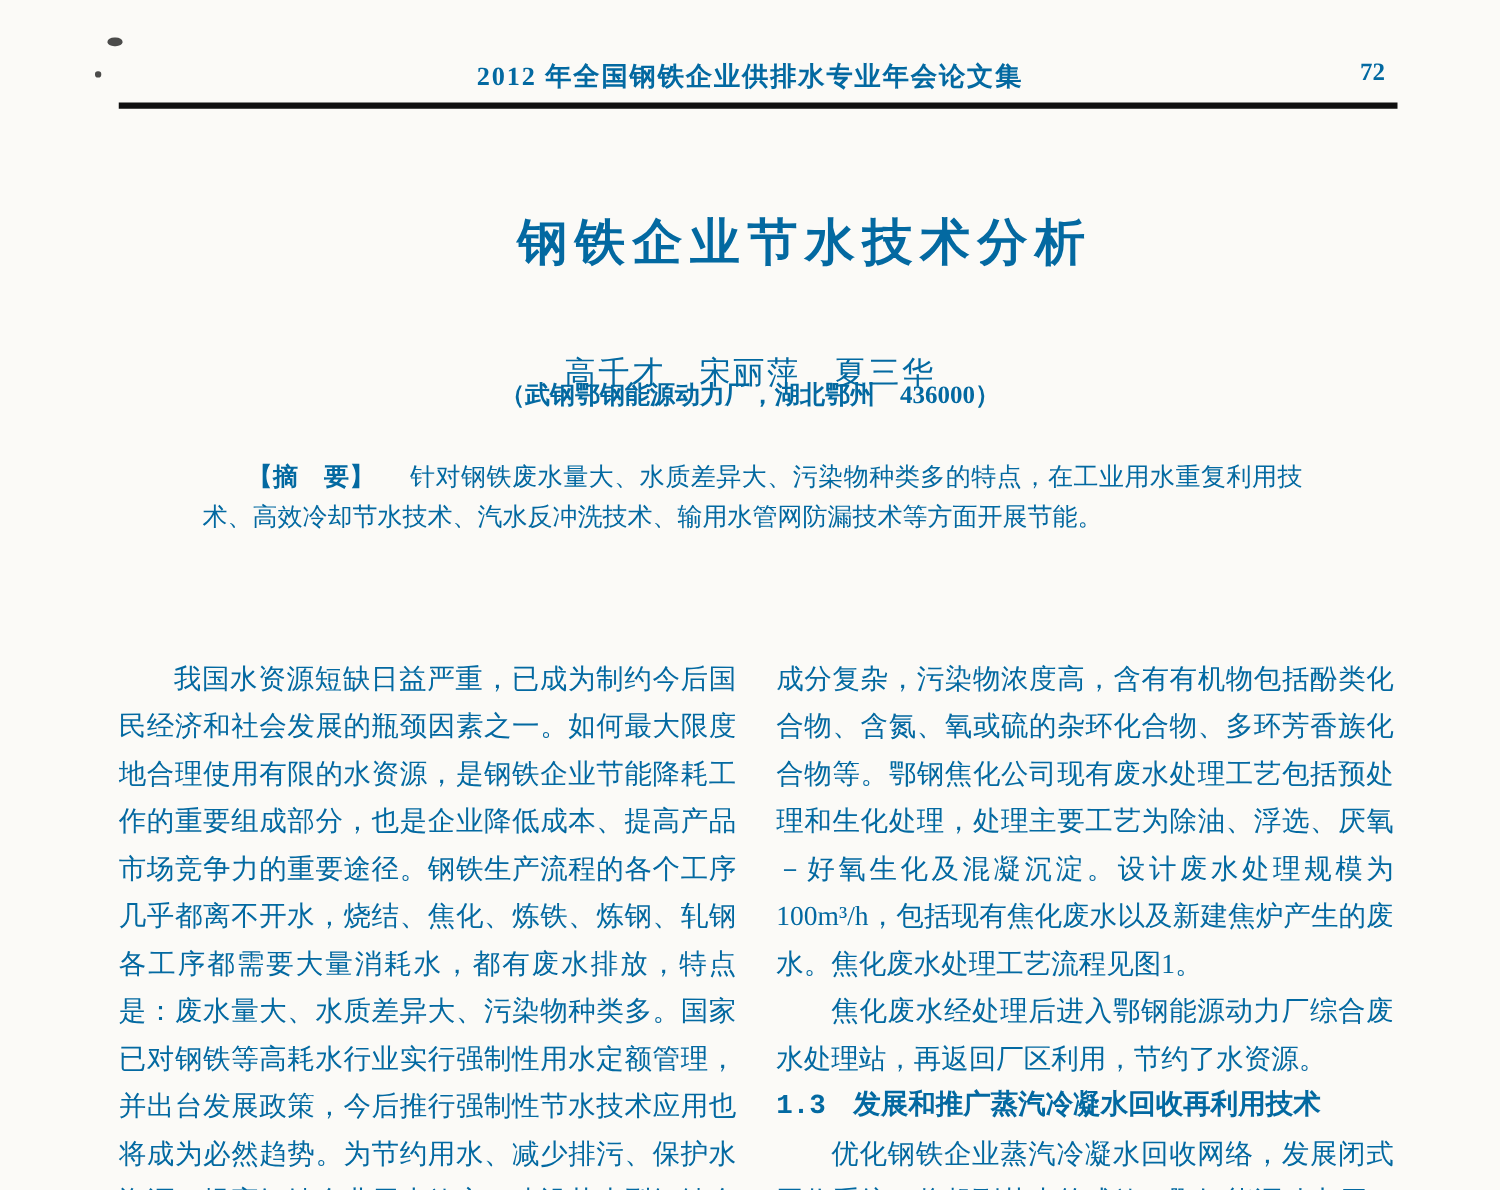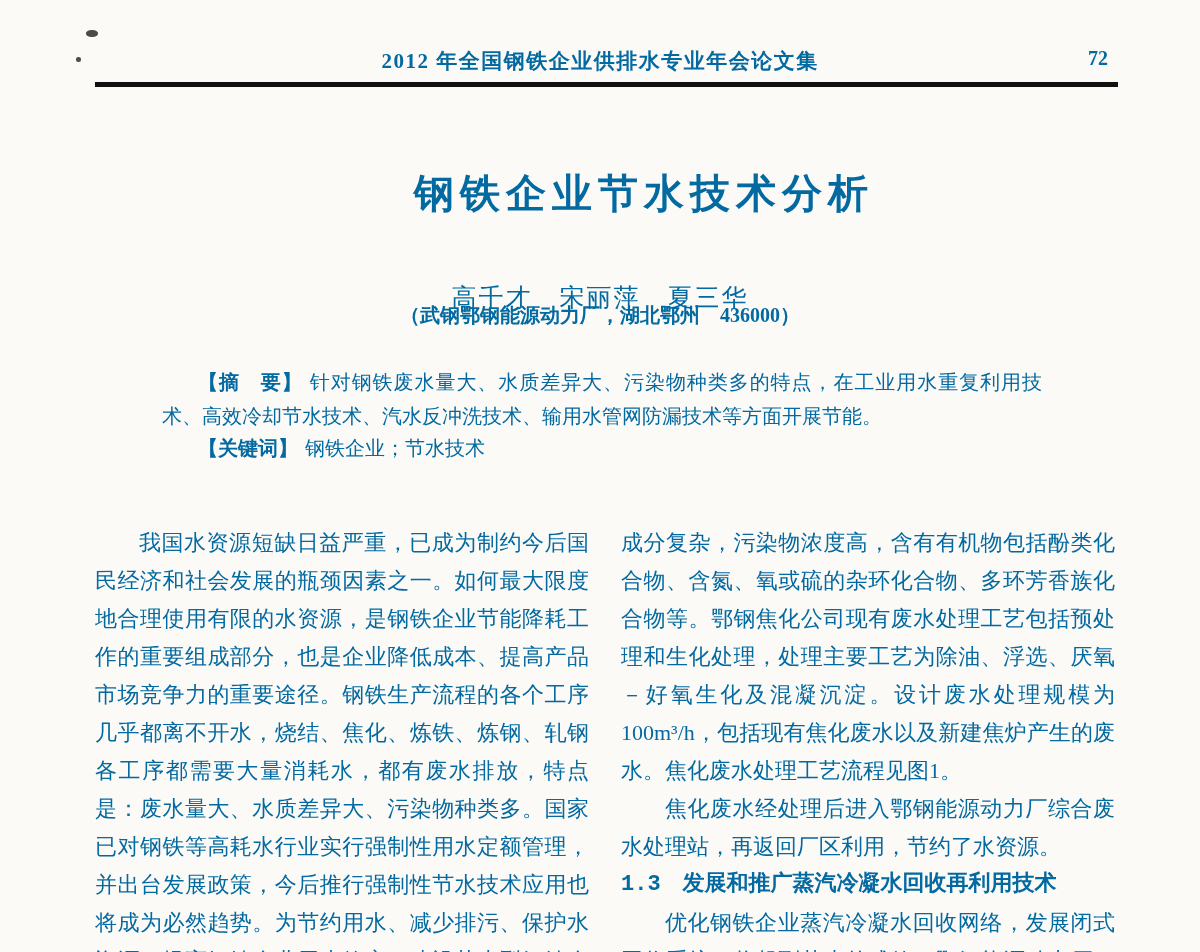--- a/index.html
+++ b/index.html
@@ -70,23 +70,23 @@
     width: 880px;
     font-size: 20px;
     line-height: 32px;
   }
   .abstract-block p {
     margin: 0;
     text-indent: 36px;
     text-align: justify;
   }
   .meta-label {
-    font-family: Liberation Mono, monospace;
+    font-family: Liberation Serif, serif;
     font-weight: bold;
-    margin-right: 7px;
+    margin-right: 28px;
   }
 
   
   .body-columns {
     position: absolute;
     top: 524px; left: 95px;
     width: 1020px; height: 428px;
     display: flex;
     gap: 32px;
     overflow: hidden;
@@ -124,21 +124,20 @@
   <div class="header-title">2012 年全国钢铁企业供排水专业年会论文集</div>
   <div class="page-number">72</div>
   <div class="header-rule"></div>
 
   <div class="article-title">钢铁企业节水技术分析</div>
   <div class="authors">高千才　宋丽萍　夏三华</div>
   <div class="affiliation">（武钢鄂钢能源动力厂，湖北鄂州　436000）</div>
 
   <div class="abstract-block">
     <p><span class="meta-label">【摘　要】</span><span>针对钢铁废水量大、水质差异大、污染物种类多的特点，在工业用水重复利用技术、高效冷却节水技术、汽水反冲洗技术、输用水管网防漏技术等方面开展节能。</span></p>
-    <p><span class="meta-label">【关键词】</span><span>钢铁企业；节水技术</span></p>
   </div>
 
   <div class="body-columns">
     <div class="column">
         <p class="block para-indent">我国水资源短缺日益严重，已成为制约今后国民经济和社会发展的瓶颈因素之一。如何最大限度地合理使用有限的水资源，是钢铁企业节能降耗工作的重要组成部分，也是企业降低成本、提高产品市场竞争力的重要途径。钢铁生产流程的各个工序几乎都离不开水，烧结、焦化、炼铁、炼钢、轧钢各工序都需要大量消耗水，都有废水排放，特点是：废水量大、水质差异大、污染物种类多。国家已对钢铁等高耗水行业实行强制性用水定额管理，并出台发展政策，今后推行强制性节水技术应用也将成为必然趋势。为节约用水、减少排污、保护水资源、提高钢铁企业用水效率、建设节水型钢铁企业，钢铁企业需采取节水工艺及措</p>
       </div>
     <div class="column">
         <p class="block para-flush">成分复杂，污染物浓度高，含有有机物包括酚类化合物、含氮、氧或硫的杂环化合物、多环芳香族化合物等。鄂钢焦化公司现有废水处理工艺包括预处理和生化处理，处理主要工艺为除油、浮选、厌氧－好氧生化及混凝沉淀。设计废水处理规模为100m³/h，包括现有焦化废水以及新建焦炉产生的废水。焦化废水处理工艺流程见图1。</p>
         <p class="block para-indent">焦化废水经处理后进入鄂钢能源动力厂综合废水处理站，再返回厂区利用，节约了水资源。</p>
         <p class="block heading">1.3　发展和推广蒸汽冷凝水回收再利用技术</p>

